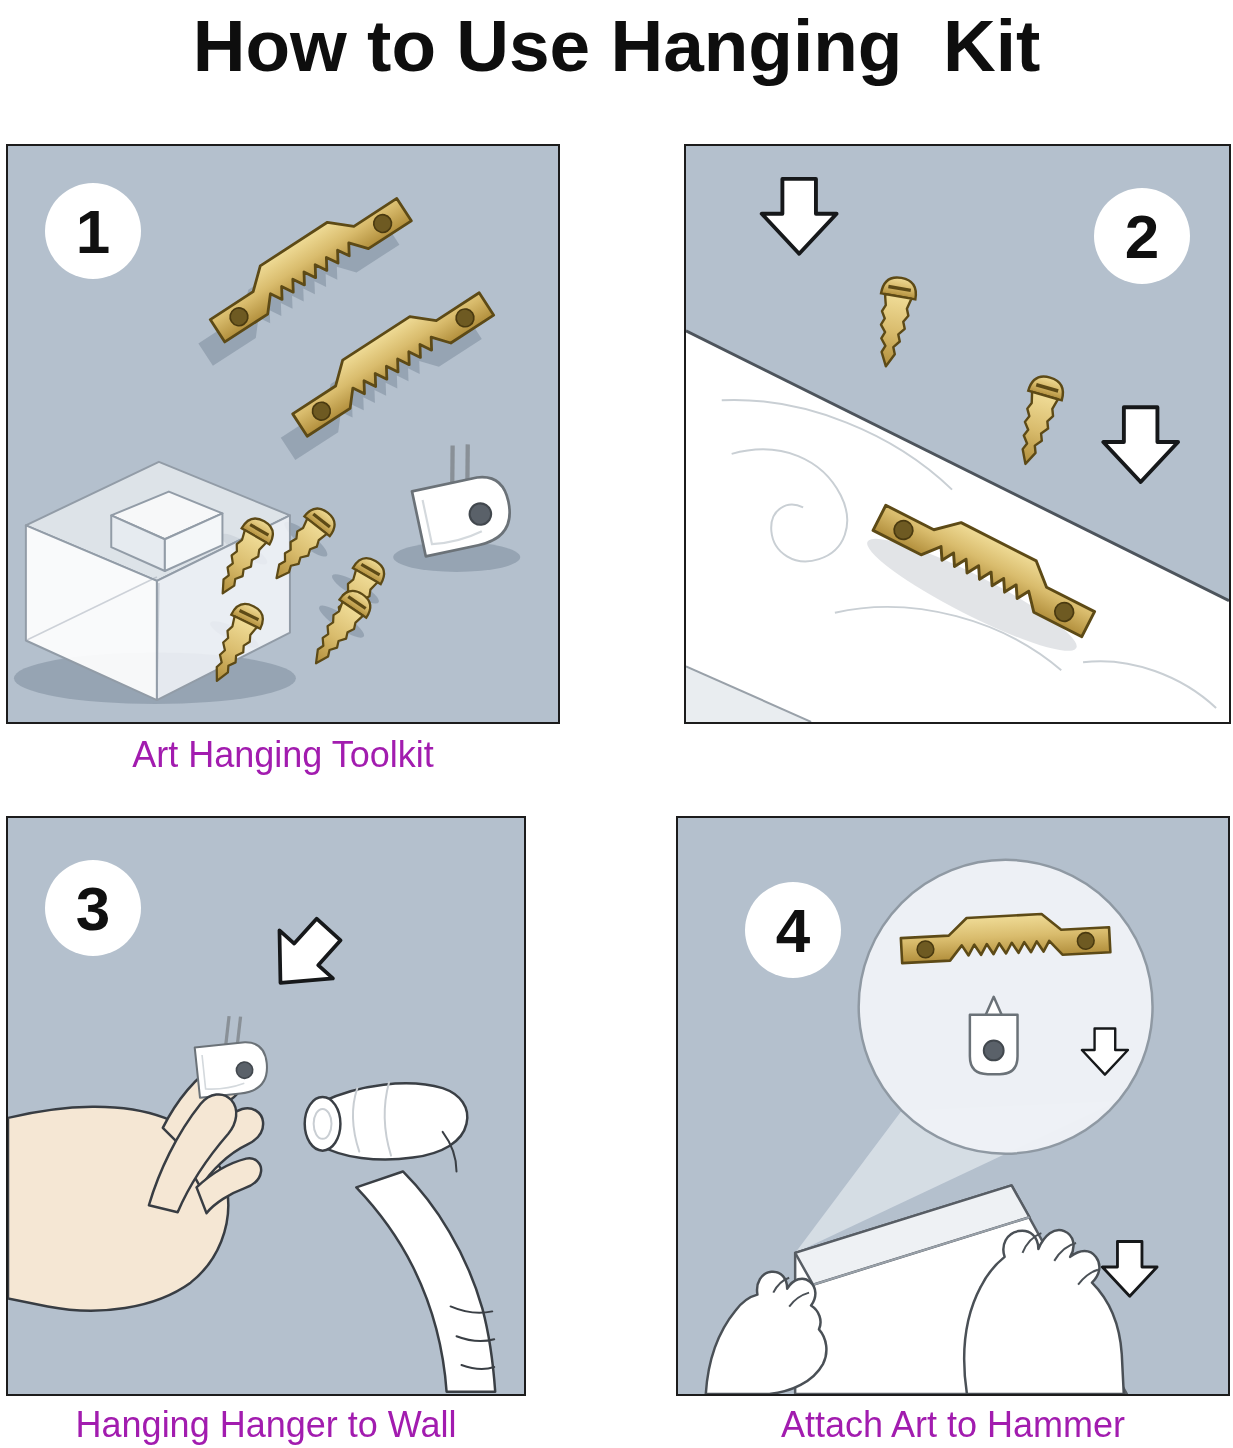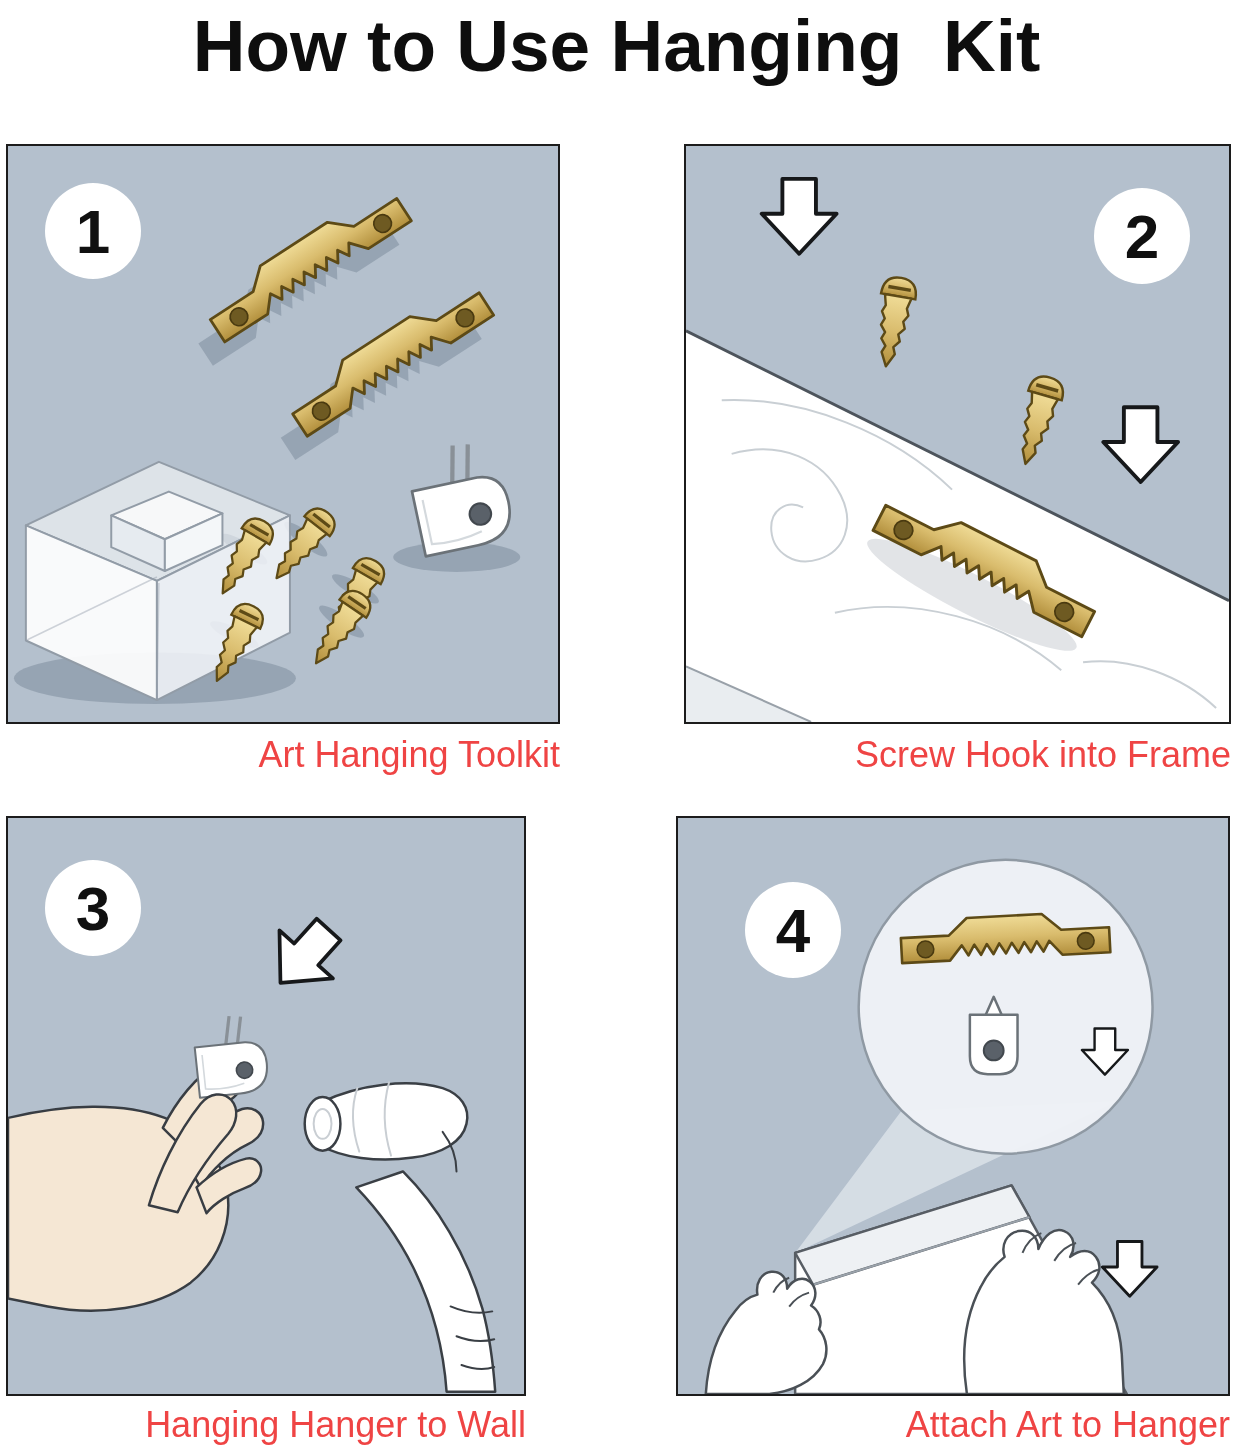--- a/index.html
+++ b/index.html
@@ -23,21 +23,21 @@
   .badge {
     position:absolute; width:96px; height:96px; border-radius:50%;
     background:#ffffff; display:flex; align-items:center; justify-content:center;
     font-size:62px; font-weight:700; color:#101010;
   }
   .b1 { left:37px;  top:37px; }
   .b2 { left:408px; top:42px; }
   .b3 { left:37px;  top:42px; }
   .b4 { left:67px;  top:64px; }
   .caption {
-    position:absolute; text-align:right; font-size:36px; font-weight:500; color:#ef4444;
+    position:absolute; text-align:center; font-size:36px; font-weight:500; color:#a21caf;
   }
   .c1 { left:6px;   top:734px;  width:554px; }
   .c2 { left:684px; top:734px;  width:547px; }
   .c3 { left:6px;   top:1404px; width:520px; }
   .c4 { left:676px; top:1404px; width:554px; }
 </style>
 </head>
 <body>
 
 <div class="page">
@@ -134,21 +134,20 @@
       <use href="#g-sawtooth" transform="translate(300,428) rotate(27) scale(1.18)"></use>
       <use href="#g-screw" transform="translate(214,150) rotate(10) scale(1.35)"></use>
       <use href="#g-screw" transform="translate(362,250) rotate(16) scale(1.35)"></use>
       <use href="#g-arrow-down" transform="translate(114,72) scale(1.3)"></use>
       <use href="#g-arrow-down" transform="translate(458,302) scale(1.3)"></use>
     </svg>
     <div class="badge b2">
       <span>2</span>
     </div>
   </section>
-  <p class="caption c2">Screw Hook into Frame</p>
 
   <section class="panel p3">
     <svg viewBox="0 0 520 580">
       <rect width="520" height="580" fill="#b4c0cd"></rect>
       <use href="#g-arrow-down" transform="translate(298,140) rotate(42) scale(1.25)"></use>
       <g stroke="#383d43" stroke-width="2.5" fill="#f5e7d4" stroke-linejoin="round" stroke-linecap="round">
         <path d="M0,302 C58,288 116,286 158,302 C194,316 216,344 221,376 C226,410 212,446 184,468 C148,494 92,502 40,492 L0,484 Z"></path>
         <path d="M156,312 C170,284 190,260 210,248 C220,242 232,246 236,256 C240,266 234,277 224,284 C206,297 190,318 182,338 Z"></path>
         <path d="M176,340 C194,317 216,300 236,293 C246,290 256,296 257,306 C258,316 251,324 241,329 C222,338 204,356 194,372 Z"></path>
         <path d="M190,372 C206,357 224,347 240,343 C249,341 256,348 255,356 C254,364 247,370 238,373 C224,378 208,388 200,398 Z"></path>
@@ -195,15 +194,15 @@
       <g transform="translate(-45,0)" stroke="#4a5056" stroke-width="2.5" fill="#ffffff" stroke-linejoin="round">
         <path d="M336,580 C330,540 334,502 350,472 C356,460 364,450 374,442 C370,430 376,418 388,416 C400,414 408,422 408,434 C414,420 424,412 434,416 C444,420 446,432 440,442 C450,434 460,434 466,442 C472,450 470,460 462,468 C480,486 490,510 492,540 L494,580 Z"></path>
         <path d="M392,438 C396,428 403,421 411,418 M424,446 C430,436 438,430 446,428 M448,470 C454,462 461,457 468,455" fill="none" stroke-width="2"></path>
       </g>
       <use href="#g-arrow-down" transform="translate(455,455) scale(0.95)"></use>
     </svg>
     <div class="badge b4">
       <span>4</span>
     </div>
   </section>
-  <p class="caption c4">Attach Art to Hanger</p>
+  <p class="caption c4">Attach Art to Hammer</p>
 
 </div>
 
 </body></html>

